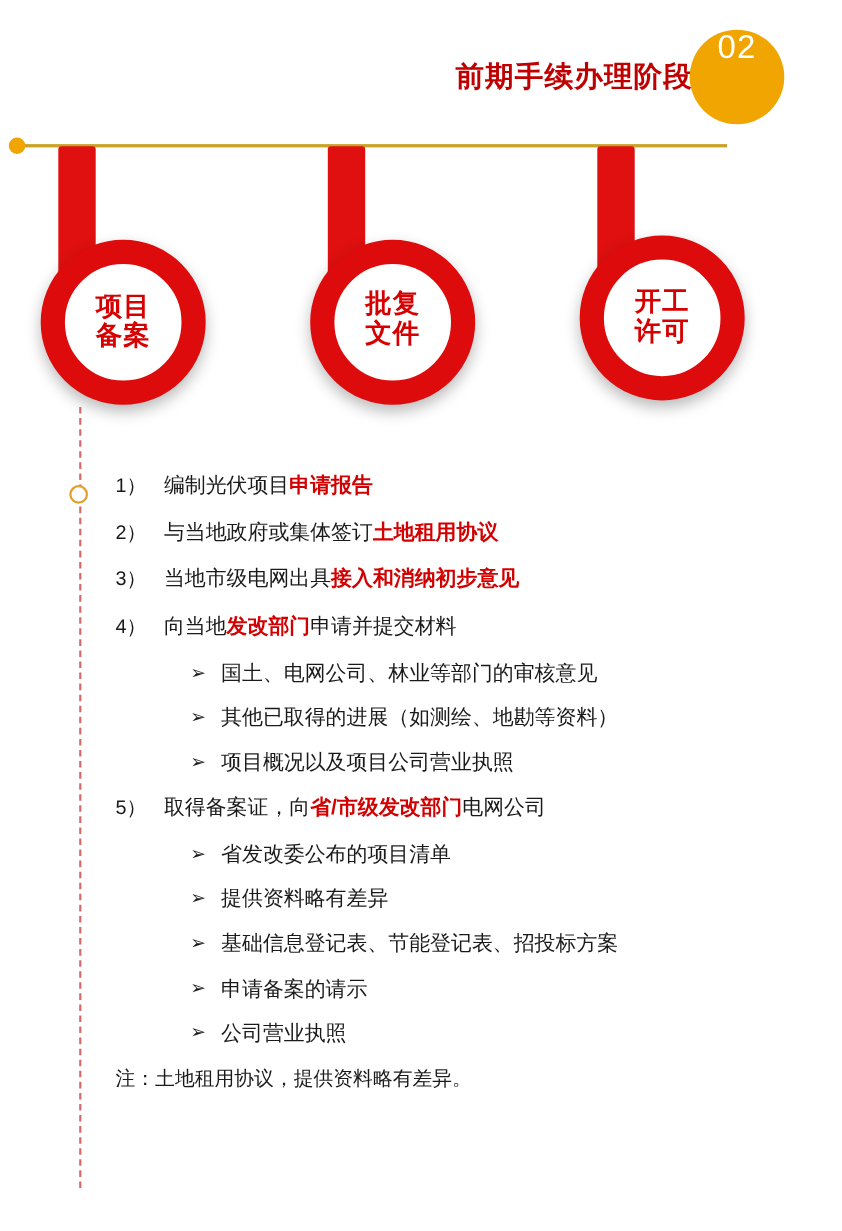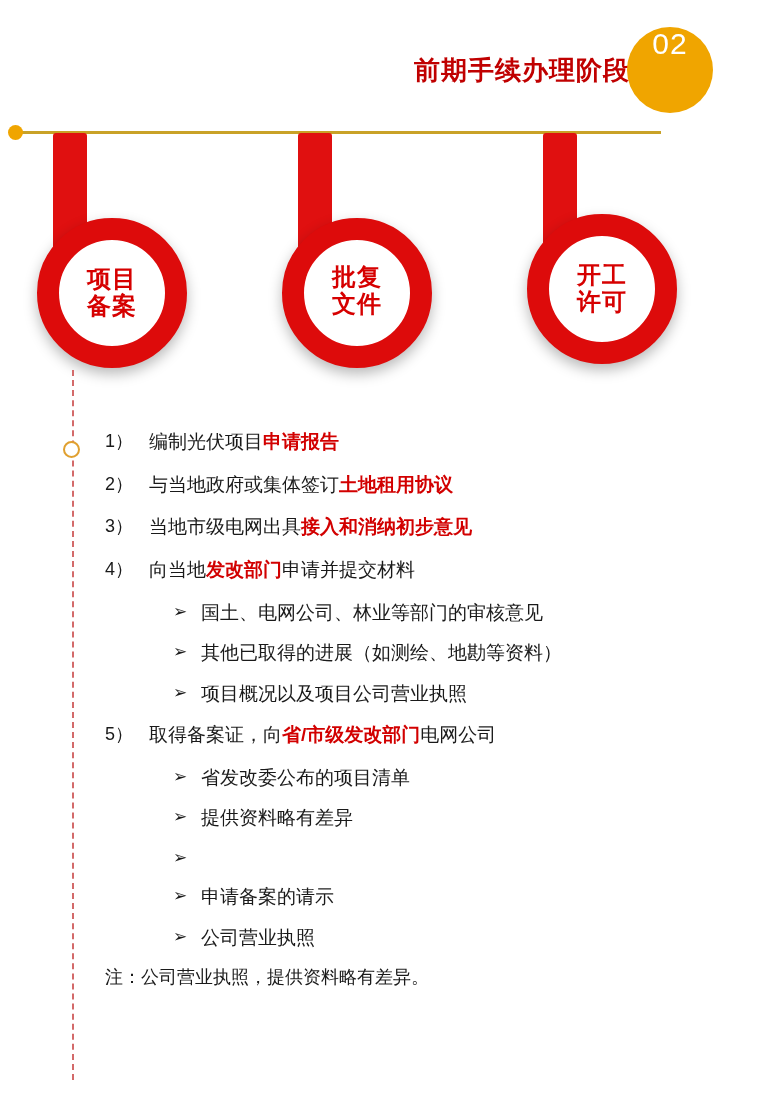--- a/index.html
+++ b/index.html
@@ -262,24 +262,25 @@
       <div class="sub-item">
         <span class="arrow">➢</span>
         <span>省发改委公布的项目清单</span>
       </div>
       <div class="sub-item">
         <span class="arrow">➢</span>
         <span>提供资料略有差异</span>
       </div>
       <div class="sub-item">
         <span class="arrow">➢</span>
+        <span>基础信息登记表、节能登记表、招投标方案</span>
       </div>
       <div class="sub-item">
         <span class="arrow">➢</span>
         <span>申请备案的请示</span>
       </div>
       <div class="sub-item">
         <span class="arrow">➢</span>
         <span>公司营业执照</span>
       </div>
     </div>
-  <div class="note">注：公司营业执照，提供资料略有差异。</div>
+  <div class="note">注：土地租用协议，提供资料略有差异。</div>
 </div>
 
 </body></html>

